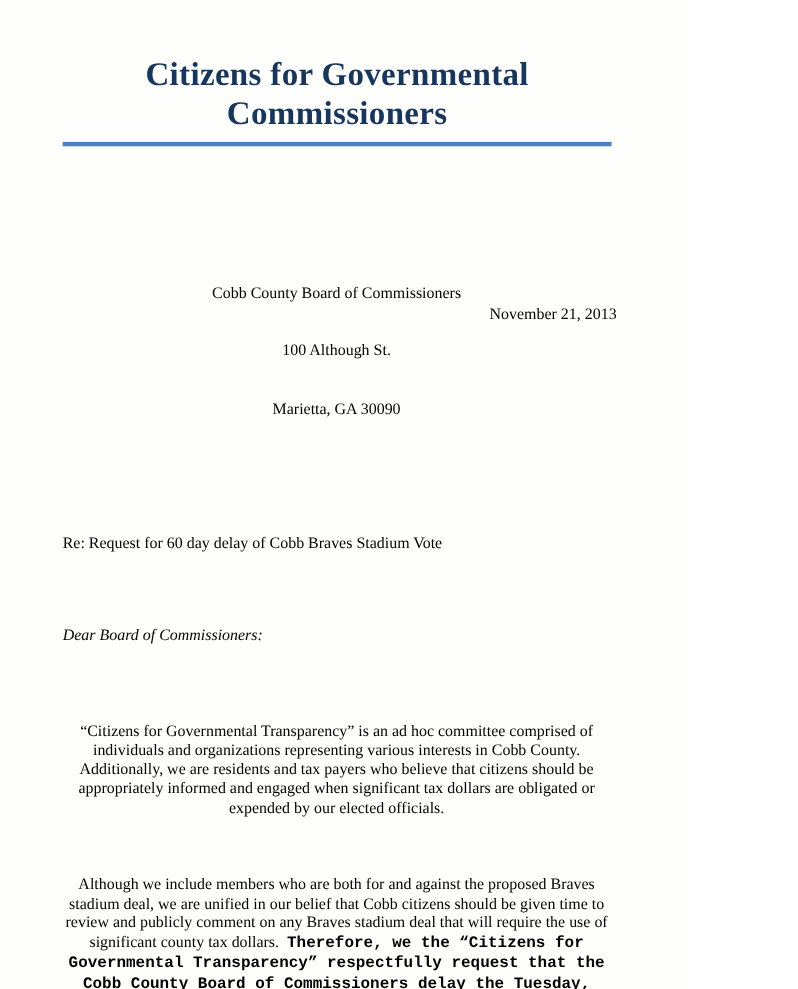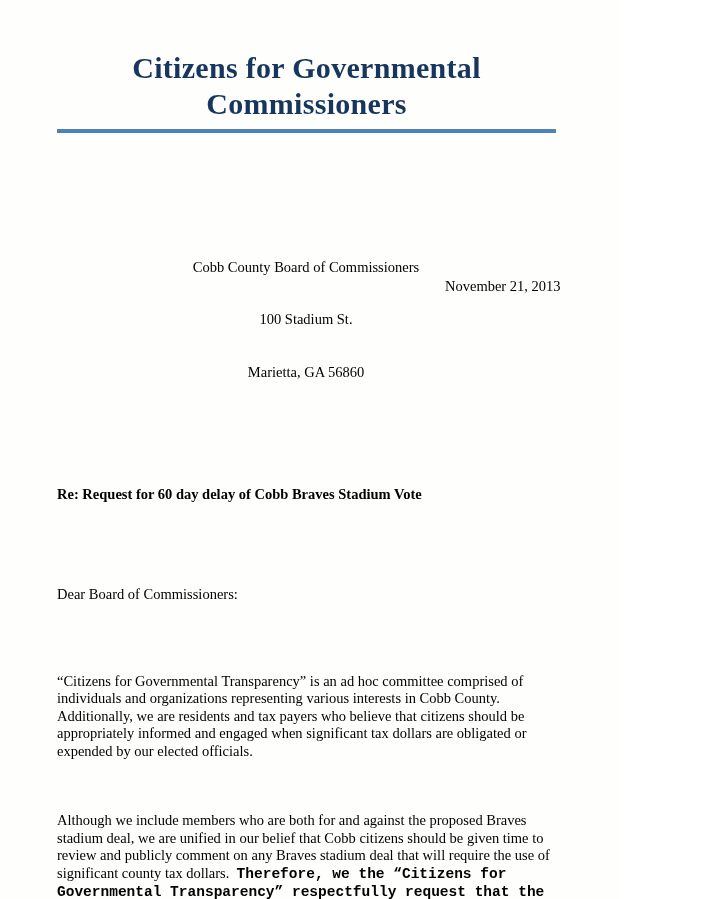--- a/index.html
+++ b/index.html
@@ -46,45 +46,47 @@
   .addr-line { position: relative; }
   .date {
     position: absolute;
     left: 388px;
     top: 0;
     white-space: nowrap;
     margin-top: 19px;
   }
   .subject {
     margin-top: 17px;
-    font-weight: bold;
+    font-weight: normal;
   }
   .salutation {
-    margin-top: 30px;
+    margin-top: 14px;
+    font-style: italic;
   }
   .para {
     margin: 17px 0 0 0;
+    text-align: center;
   }
   .para .bold { font-weight: bold; font-family: Liberation Mono, monospace; }
 </style>
 </head>
 <body>
 
 <div class="page">
 
   <header class="letterhead">
     <h1><span>Citizens for Governmental</span><br><span>Commissioners</span></h1>
   </header>
 
   <main class="content">
 
     <div class="addr-block">
       <div class="addr-line"><span>Cobb County Board of Commissioners</span><span class="date">November 21, 2013</span></div>
-      <div class="addr-line">100 Stadium St.</div>
-      <div class="addr-line">Marietta, GA 56860</div>
+      <div class="addr-line">100 Although St.</div>
+      <div class="addr-line">Marietta, GA 30090</div>
     </div>
 
     <div class="subject">Re: Request for 60 day delay of Cobb Braves Stadium Vote</div>
 
     <div class="salutation">Dear Board of Commissioners:</div>
 
     <div class="para"><span>“Citizens for Governmental Transparency” is an ad hoc committee comprised of individuals and organizations representing various interests in Cobb County.  Additionally, we are residents and tax payers who believe that citizens should be appropriately informed and engaged when significant tax dollars are obligated or expended by our elected officials.</span></div>
     <div class="para"><span>Although we include members who are both for and against the proposed Braves stadium deal, we are unified in our belief that Cobb citizens should be given time to review and publicly comment on any Braves stadium deal that will require the use of significant county tax dollars.  </span><span class="bold">Therefore, we the “Citizens for Governmental Transparency” respectfully request that the Cobb County Board of Commissioners delay the Tuesday, November 26, 2013 proposed Braves stadium vote for a minimum of 60 days</span><span>.</span></div>
     
     

